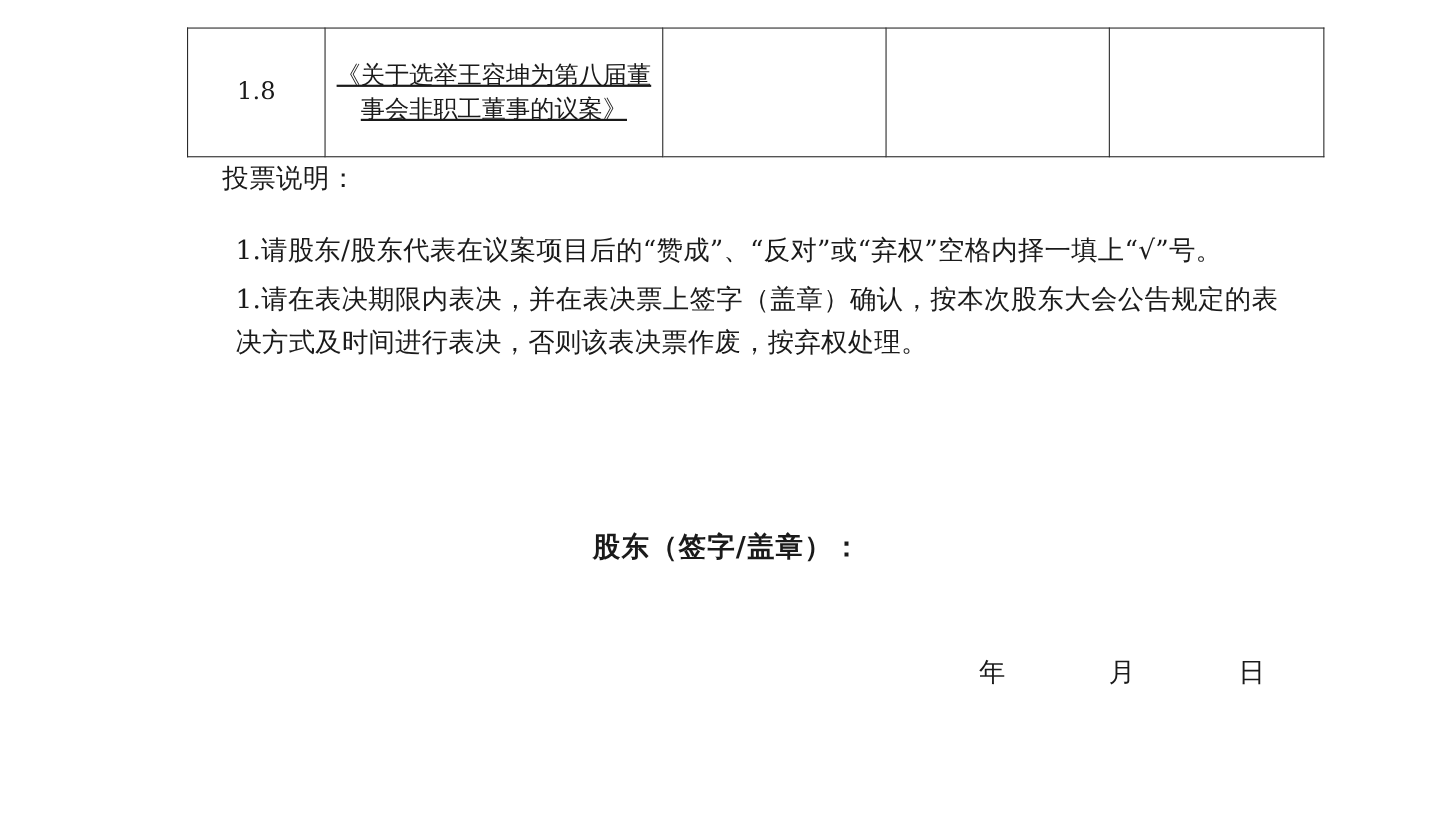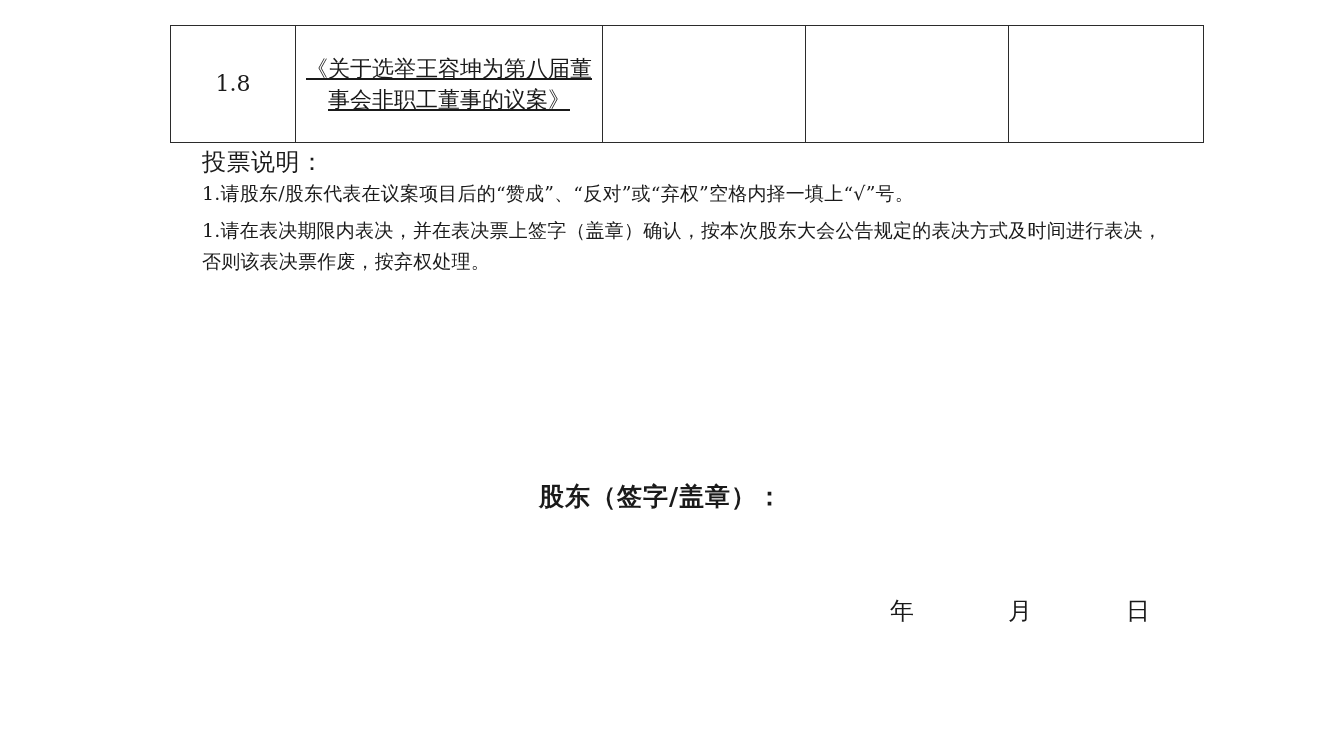--- a/index.html
+++ b/index.html
@@ -60,27 +60,27 @@
   
   .notes {
     position: absolute;
     left: 202px;
     top: 150px;
     width: 960px;
   }
   .notes-heading {
     font-size: 24px;
     line-height: 1.0;
-    margin: 0 0 4px 0;
+    margin: 0 0 34px 0;
     letter-spacing: 0.5px;
   }
   .note-line {
-    font-size: 19px;
+    font-size: 24px;
     line-height: 1.62;
-    margin: 0 0 6px 0;
+    margin: 0 0 6px 12px;
     text-align: justify;
     letter-spacing: 0.2px;
   }
 
   
   .signature {
     position: absolute;
     left: 0;
     top: 480px;
     width: 1322px;

